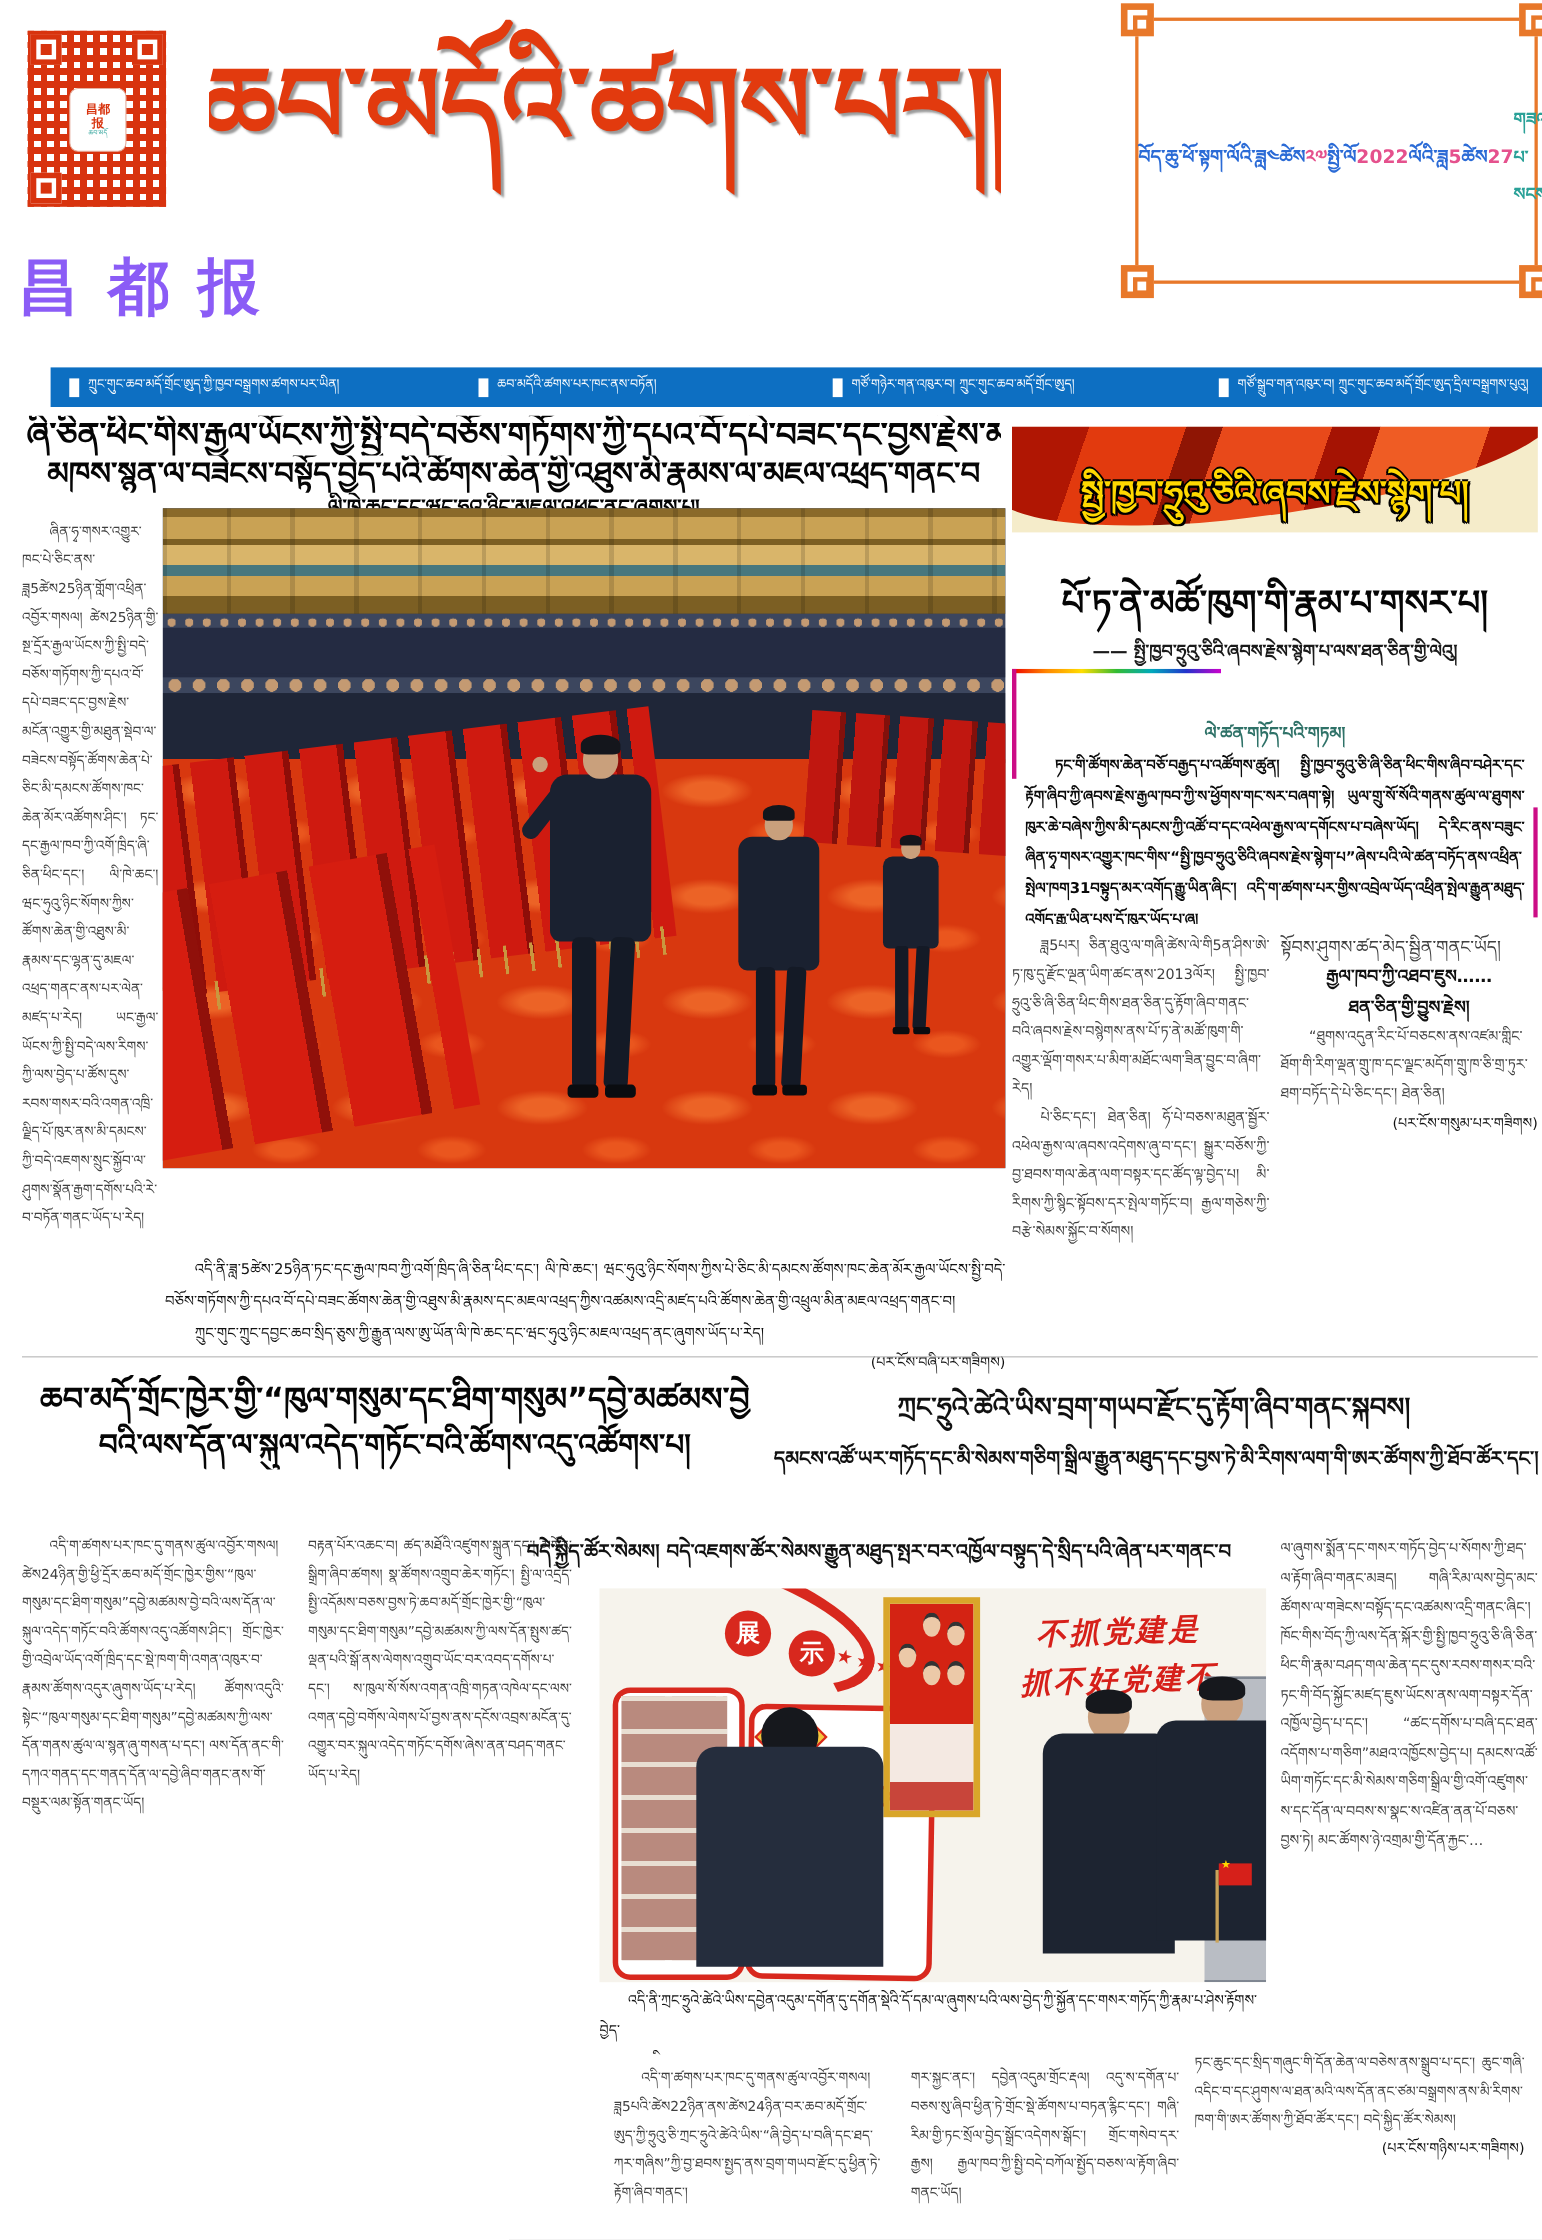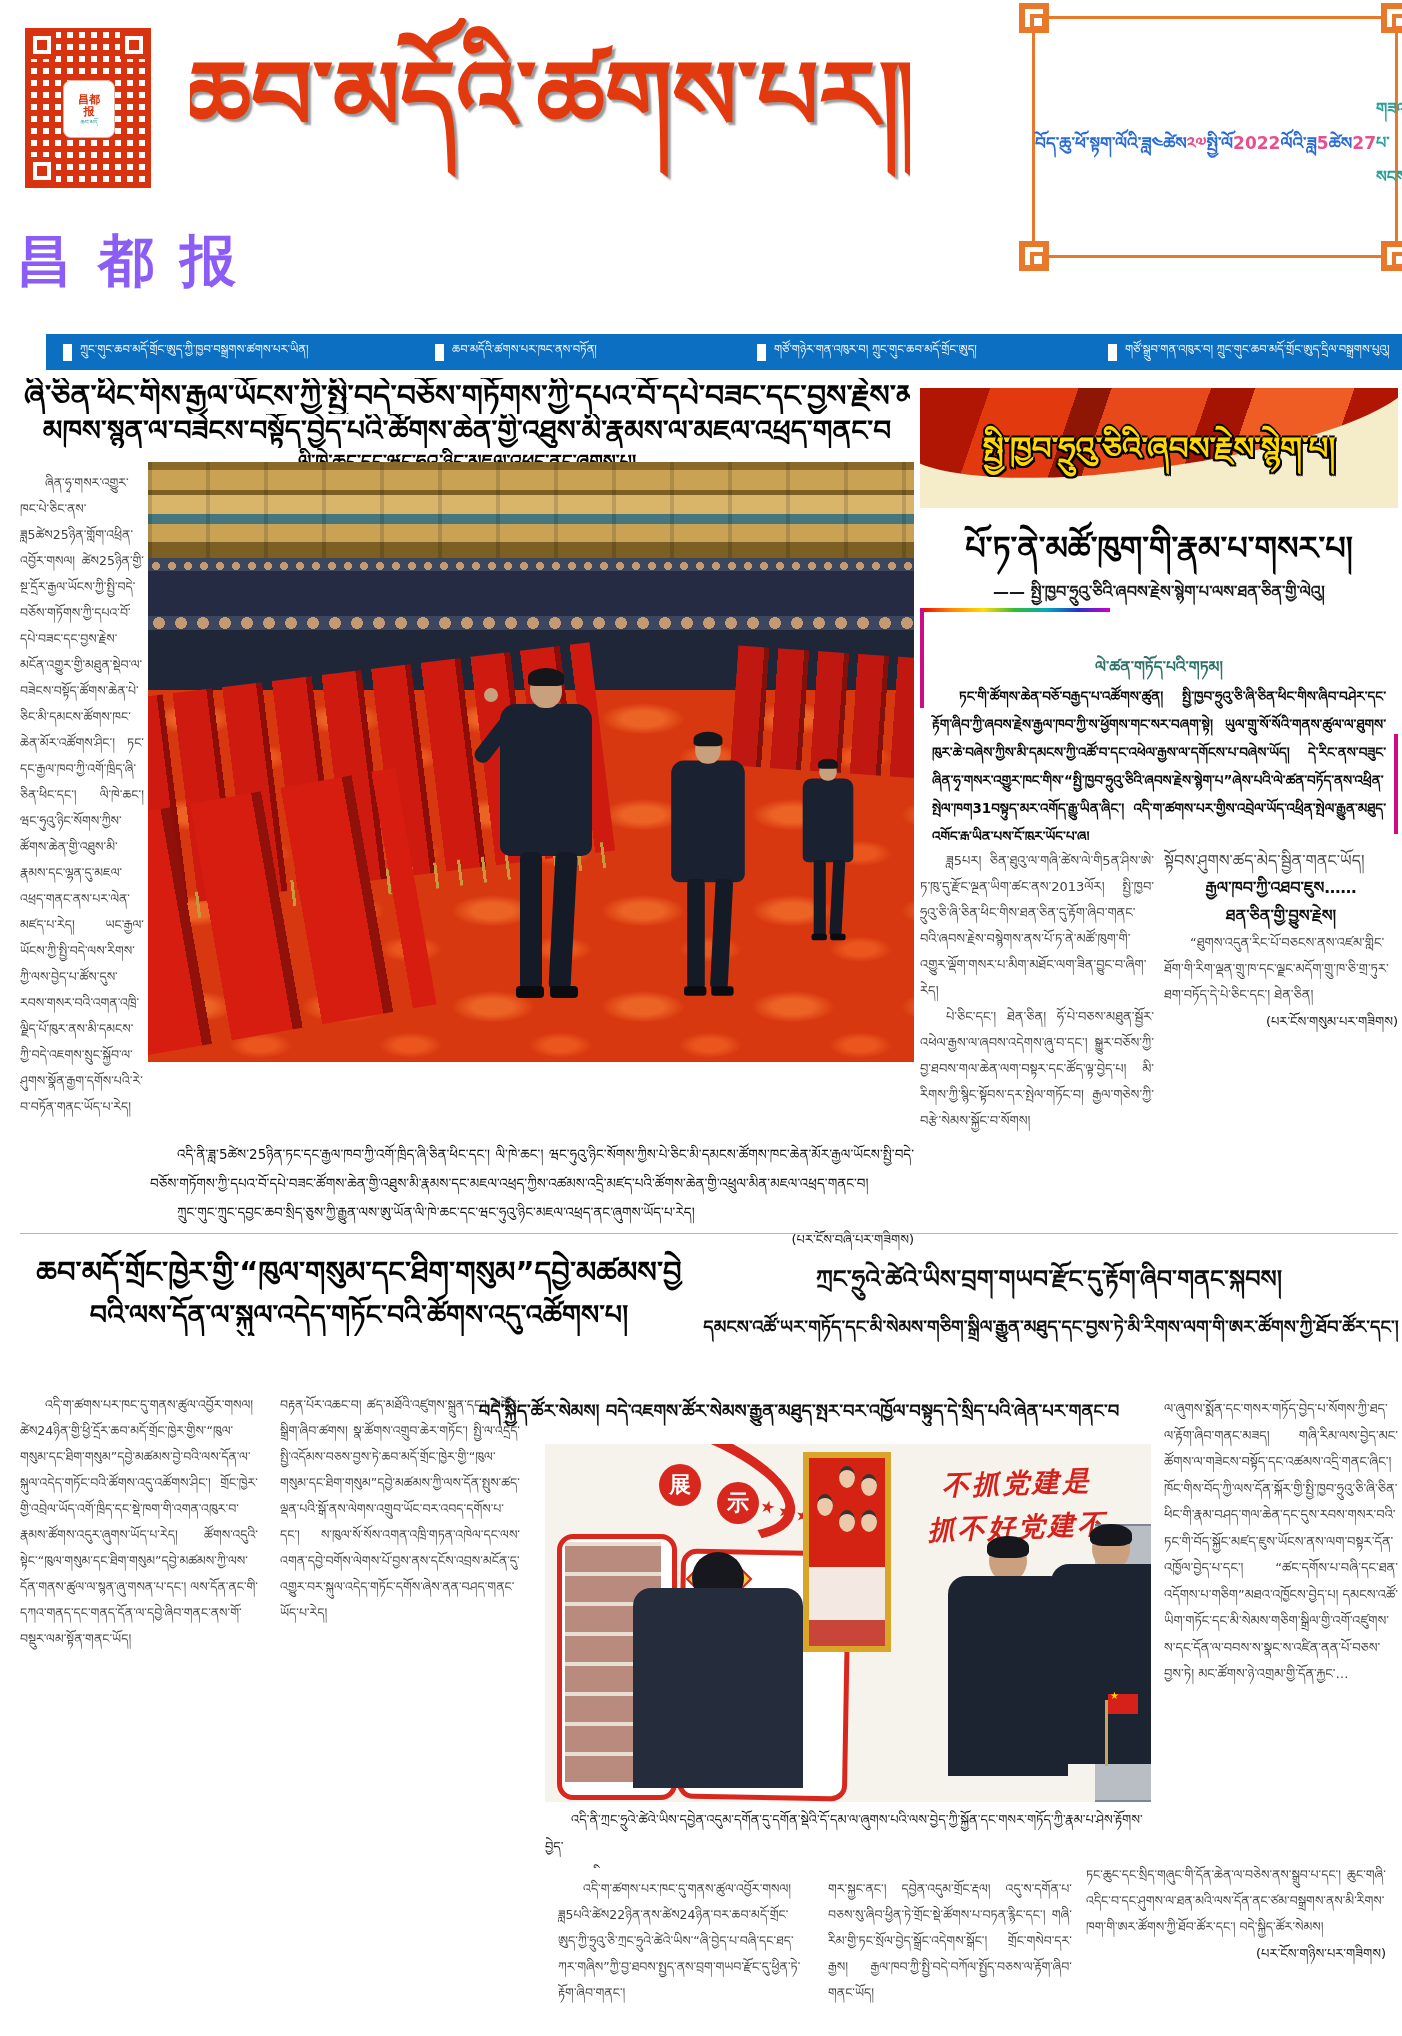--- a/index.html
+++ b/index.html
@@ -88,21 +88,21 @@
   .fig .shoeL,.fig .shoeR{position:absolute;top:314px;width:28px;height:12px;background:#0a0c10;border-radius:4px;}
   .fig .shoeL{left:50%;margin-left:-30px;}
   .fig .shoeR{left:50%;margin-left:4px;}
 
   
   .lead-caption{left:150px;top:1140px;width:764px;height:142px;overflow:hidden;}
   .cap-p{font-size:13.5px;line-height:29px;text-align:justify;}
   .cap-credit{font-size:13px;line-height:26px;text-align:right;}
 
   
-  .banner{left:920px;top:388px;width:478px;height:120px;background:#f5ecca;overflow:hidden;}
+  .banner{left:920px;top:388px;width:478px;height:96px;background:#f5ecca;overflow:hidden;}
   .banner-swoosh{position:absolute;left:-20px;top:-40px;width:520px;height:120px;background:
      linear-gradient(115deg,#b01603 0 18%,#e23a0e 18% 34%,#8f1504 34% 40%,#e8491a 40% 58%,#a51303 58% 66%,#ef5c24 66% 84%,#b01603 84% 100%);
      transform:rotate(-6deg);border-radius:0 0 60% 40%;}
   .banner-title{position:absolute;left:0;right:0;top:26px;text-align:center;font-size:31px;font-weight:bold;color:#ffd800;
      text-shadow:-2px 0 #000,2px 0 #000,0 -2px #000,0 2px #000,2px 2px #000,-2px 2px 0 #000;white-space:nowrap;}
   .feat-sub{left:920px;top:512px;width:478px;text-align:center;font-size:32px;font-weight:bold;color:#050505;white-space:nowrap;overflow:hidden;}
   .feat-byline{left:920px;top:574px;width:478px;text-align:center;font-size:16px;font-weight:bold;color:#1a1a1a;white-space:nowrap;overflow:hidden;}
   .notebox{left:920px;top:608px;width:478px;height:232px;box-sizing:border-box;padding:8px 12px 0 12px;overflow:hidden;}
   .nb-topline{position:absolute;left:0;top:0;width:190px;height:4px;
      background:linear-gradient(to right,#e00,#f80,#fd0,#3b3,#0ab,#23c,#c0c);}

